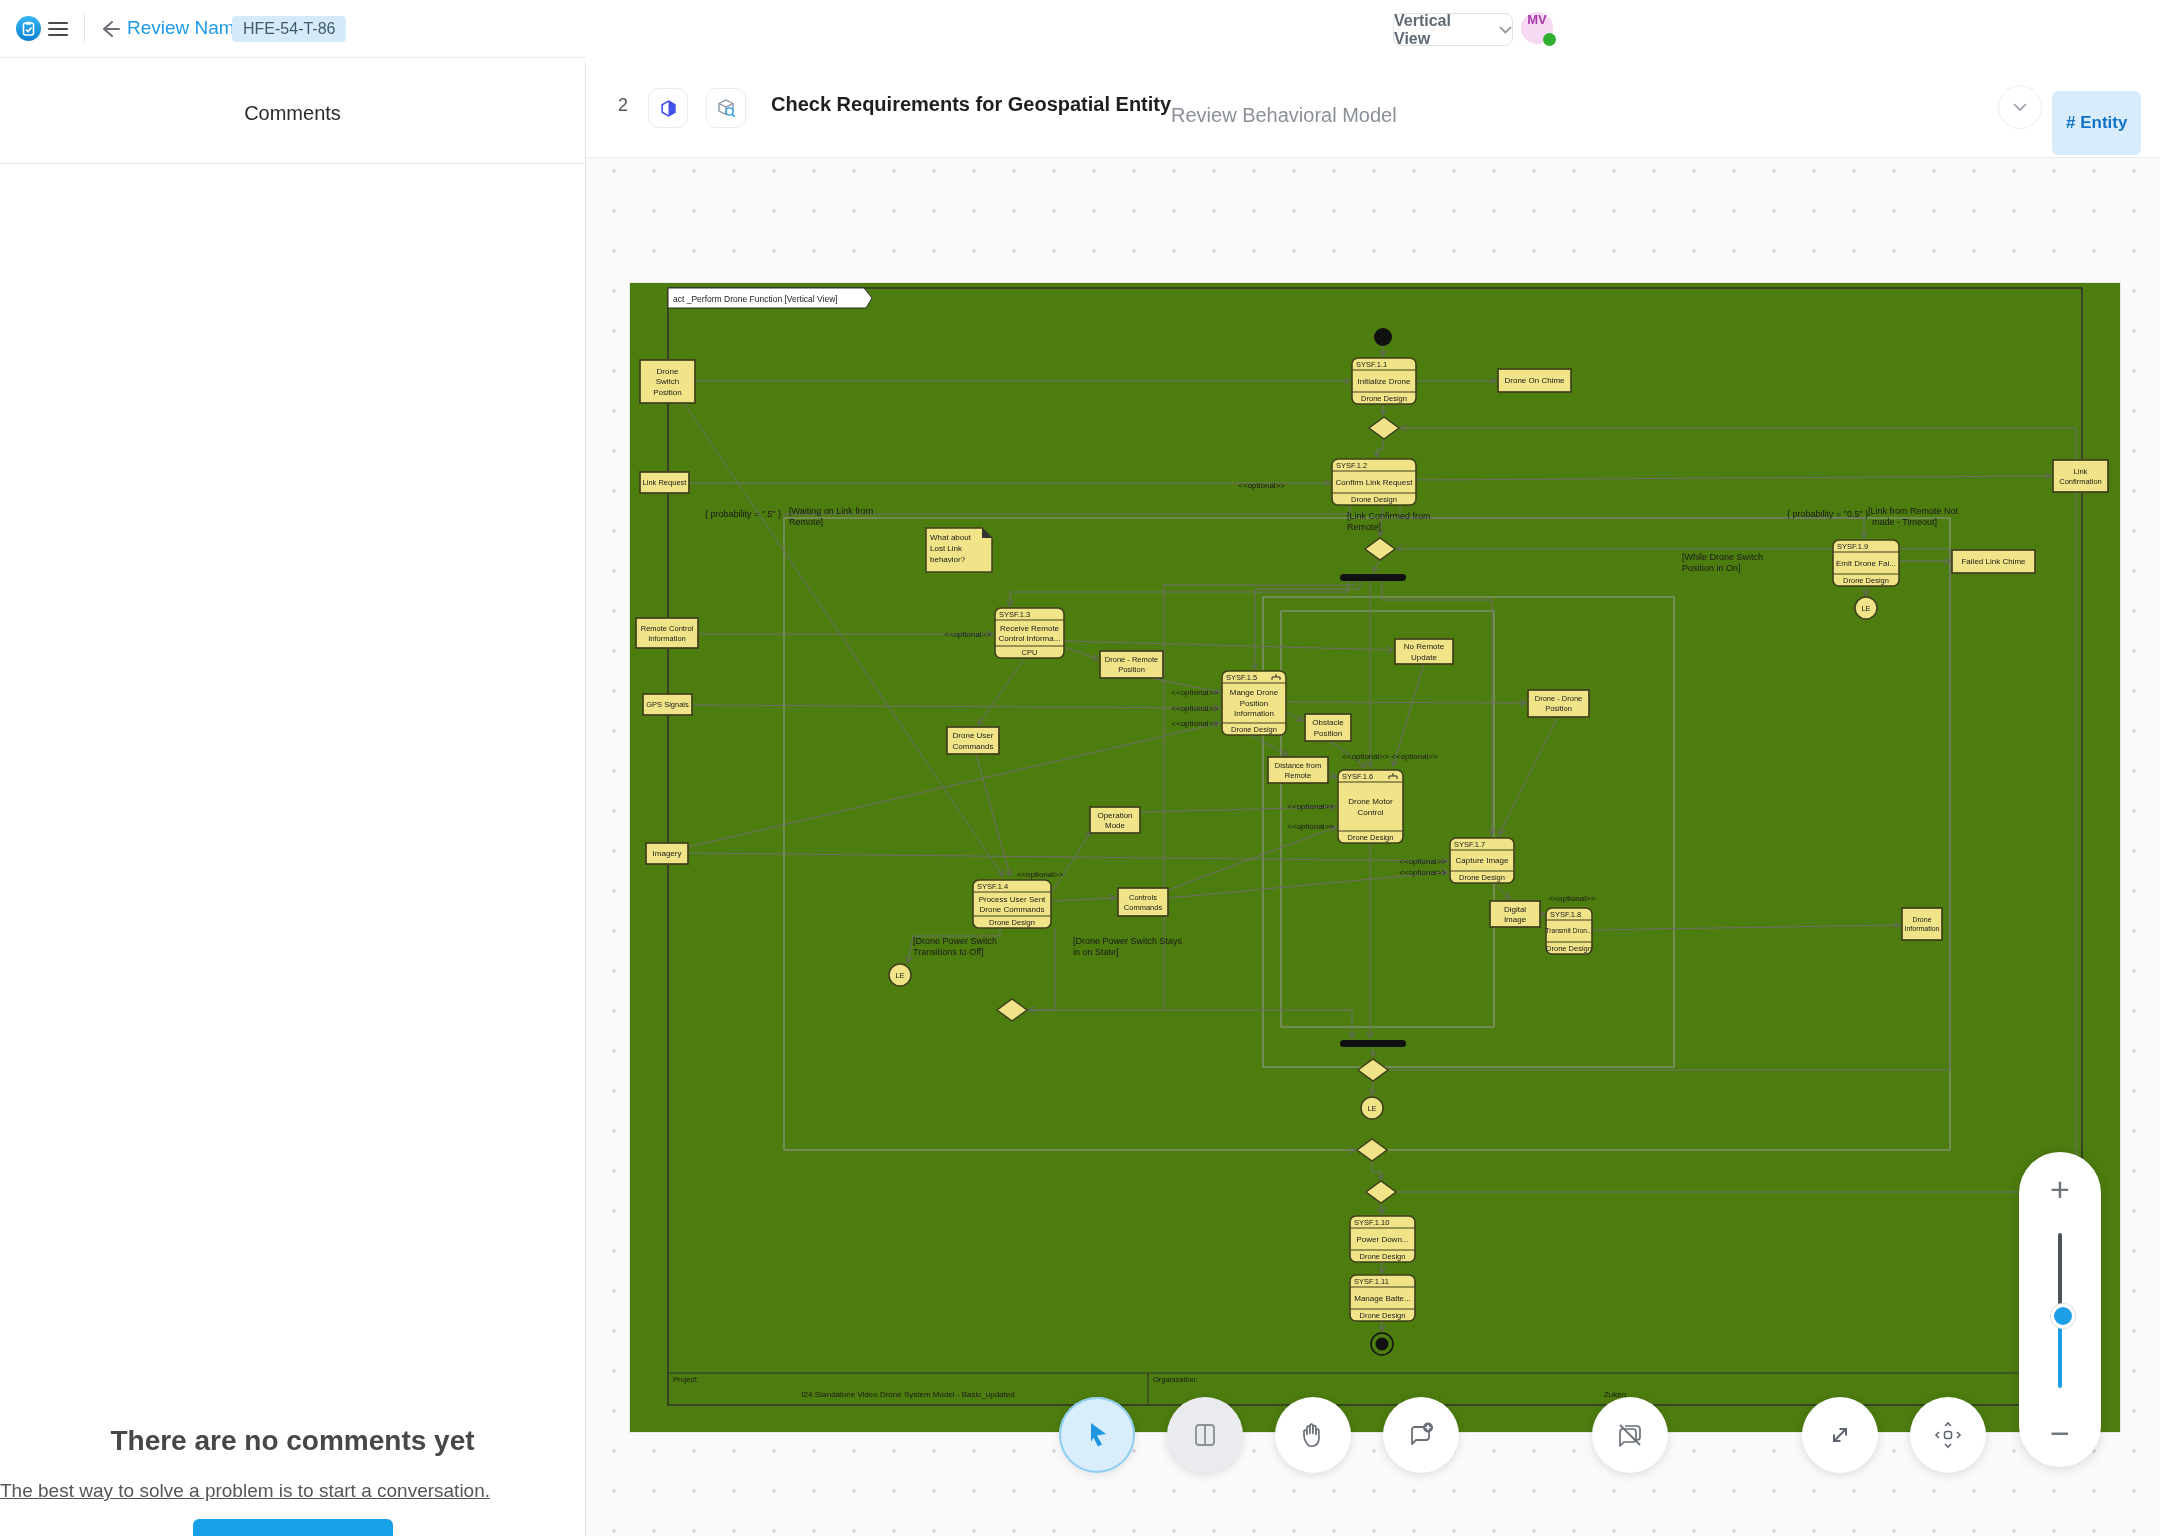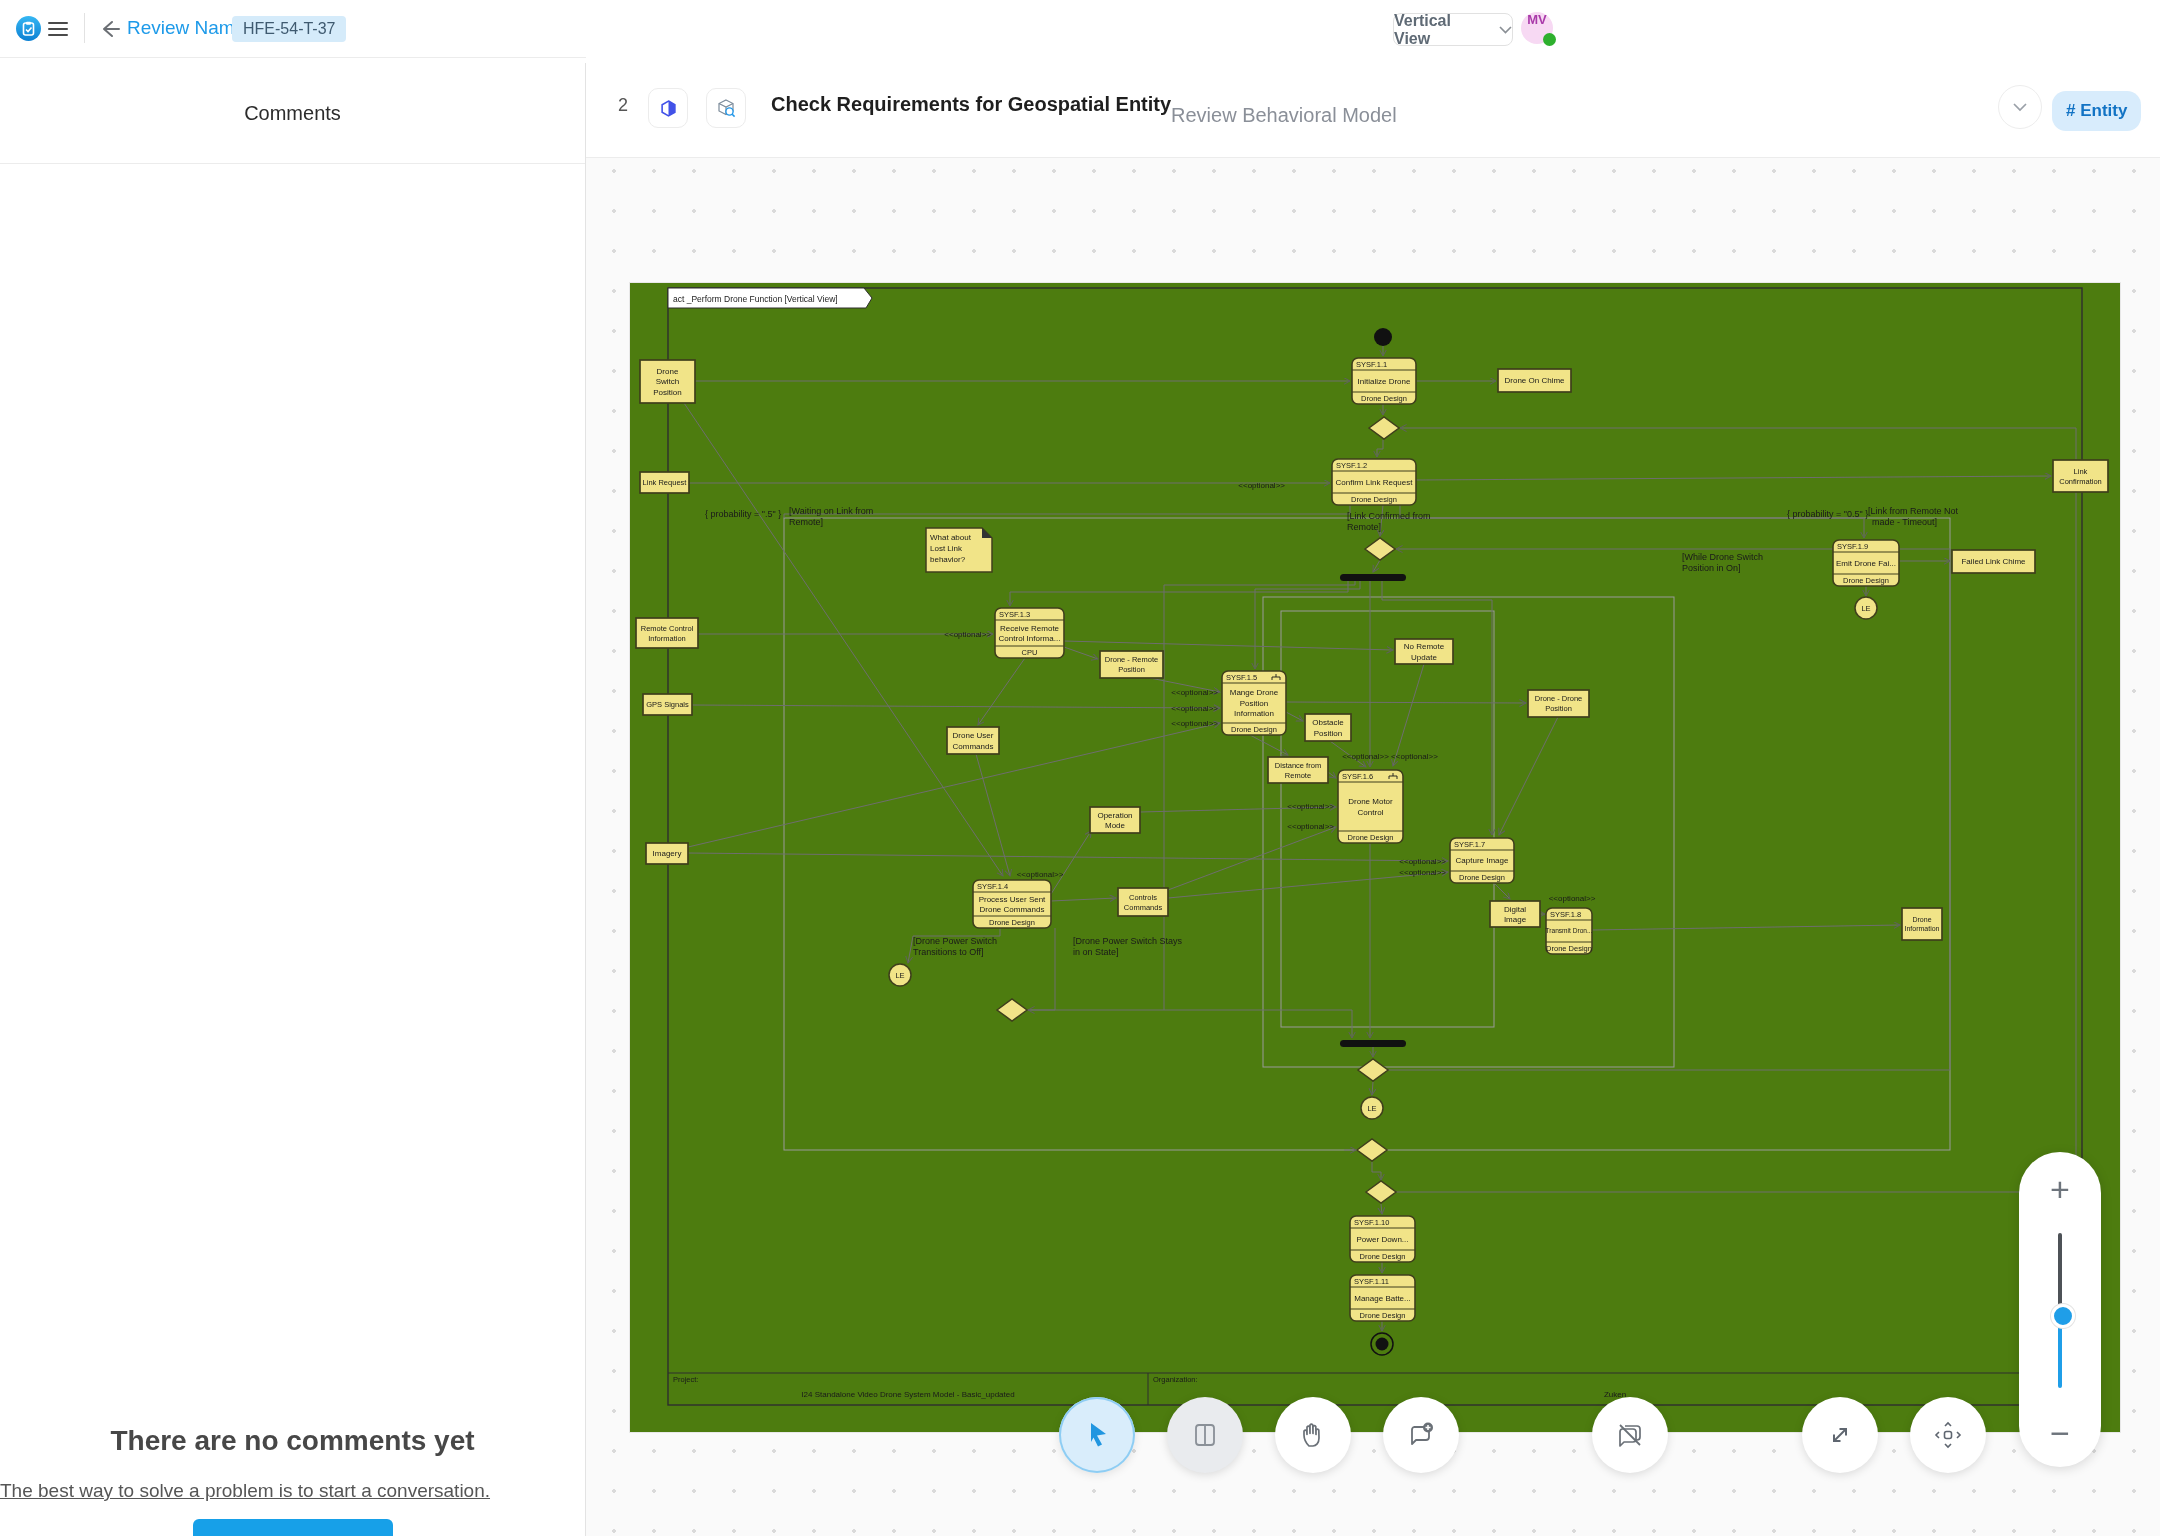--- a/index.html
+++ b/index.html
@@ -20,21 +20,21 @@
   .left-panel{position:absolute;left:0;top:63px;width:585px;height:1479px;background:#fff;border-right:1px solid #e3e3e3;}
   .left-header{position:absolute;left:0;top:0;width:100%;height:100px;border-bottom:1px solid #ececec;display:flex;align-items:center;justify-content:center;font-size:20px;color:#2c2c2c;}
   .right-panel{position:absolute;left:586px;top:57px;width:1574px;height:1479px;background:#fafafa;
     background-image:radial-gradient(#dadada 1.7px,transparent 1.8px);background-size:40px 40px;background-position:8px 14px;}
   .right-header{position:absolute;left:0;top:0;width:1574px;height:100px;background:#fff;border-bottom:1px solid #ececec;}
   .hdr-count{position:absolute;left:32px;top:38px;font-size:18px;color:#555;}
   .icon-btn{position:absolute;top:31px;width:38px;height:38px;border:1px solid #ececec;border-radius:10px;background:#fff;display:flex;align-items:center;justify-content:center;cursor:pointer;}
   .hdr-title{position:absolute;left:185px;top:36px;font-size:20px;color:#1f1f1f;font-weight:600;white-space:nowrap;}
   .hdr-subtitle{position:absolute;left:585px;top:37px;font-size:20px;color:#8a8f98;white-space:nowrap;margin-top:10px;}
   .hdr-chevron{position:absolute;left:1412px;top:28px;width:42px;height:42px;border:1px solid #ededed;border-radius:50%;background:#fff;display:flex;align-items:center;justify-content:center;cursor:pointer;}
-  .entity-badge{position:absolute;left:1466px;top:34px;background:#d8ecfc;color:#1273c4;font-size:17px;font-weight:600;padding:10px 14px;border-radius:14px;}
+  .entity-badge{position:absolute;left:1466px;top:34px;background:#d8ecfc;color:#1273c4;font-size:17px;font-weight:600;padding:22px 14px;border-radius:6px;}
   
   .empty-title{position:absolute;left:0;top:1362px;width:585px;text-align:center;font-size:28px;font-weight:700;color:#474747;}
   .empty-sub{position:absolute;left:0;top:1417px;width:585px;text-align:left;font-size:19px;color:#565656;text-decoration:underline;}
   .add-comment{position:absolute;left:193px;top:1456px;width:200px;height:56px;background:#17a0e8;border:none;border-radius:6px;color:#fff;font-size:20px;font-family:"Liberation Sans",sans-serif;cursor:pointer;}
   
   .canvas{position:absolute;left:630px;top:283px;width:1490px;height:1149px;background:#4d7c0f;box-shadow:0 0 0 1px #e8e8e8;}
   .canvas svg{display:block;}
   
   .tool{position:absolute;width:76px;height:76px;border-radius:50%;background:#fff;box-shadow:0 2px 10px rgba(0,0,0,.13);display:flex;align-items:center;justify-content:center;cursor:pointer;}
   .tool.active{background:#d9edfb;box-shadow:0 0 0 2px #8ecdf3 inset,0 2px 10px rgba(0,0,0,.10);}
@@ -63,21 +63,21 @@
     <div class="hamburger">
         <div></div>
         <div></div>
         <div></div>
       </div>
     <div class="tb-divider"></div>
     <svg class="back-arrow" viewBox="0 0 24 24">
       <path d="M14 5 L6 12 L14 19 M6 12 H21" fill="none" stroke="#6b6f74" stroke-width="2" stroke-linecap="round" stroke-linejoin="round"></path>
     </svg>
     <span class="review-name">Review Name</span>
-    <span class="review-badge">HFE-54-T-37</span>
+    <span class="review-badge">HFE-54-T-86</span>
     <div class="view-dd">
       <span>Vertical View</span>
       <svg width="13" height="8" viewBox="0 0 13 8">
         <path d="M1 1 L6.5 6.5 L12 1" fill="none" stroke="#8a8f95" stroke-width="1.7"></path>
       </svg>
     </div>
     <div class="avatar">
       <span>MV</span>
       <div class="dot"></div>
     </div>

